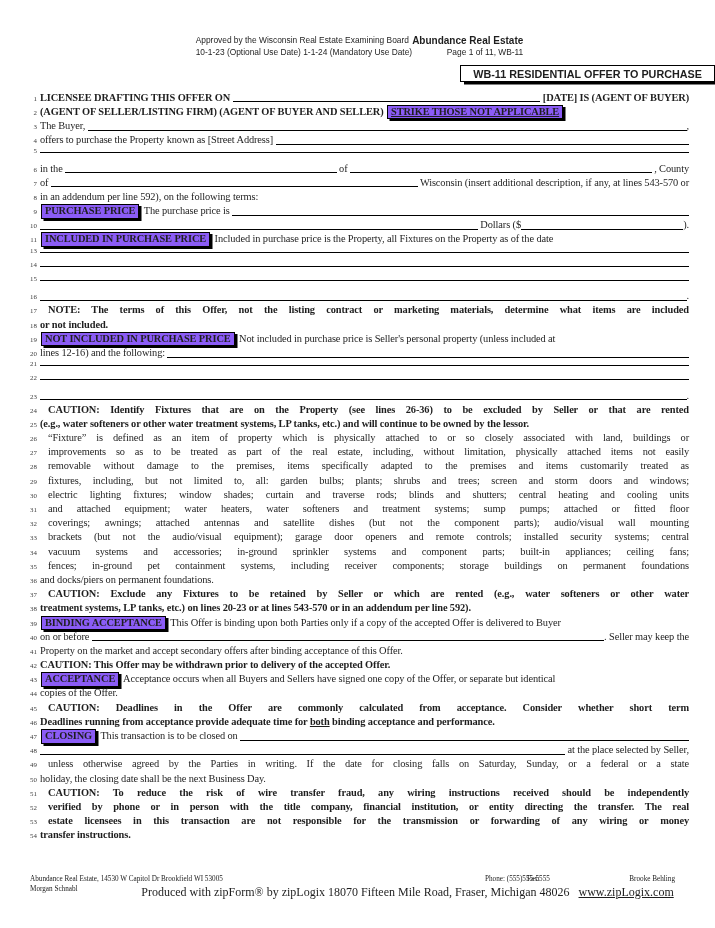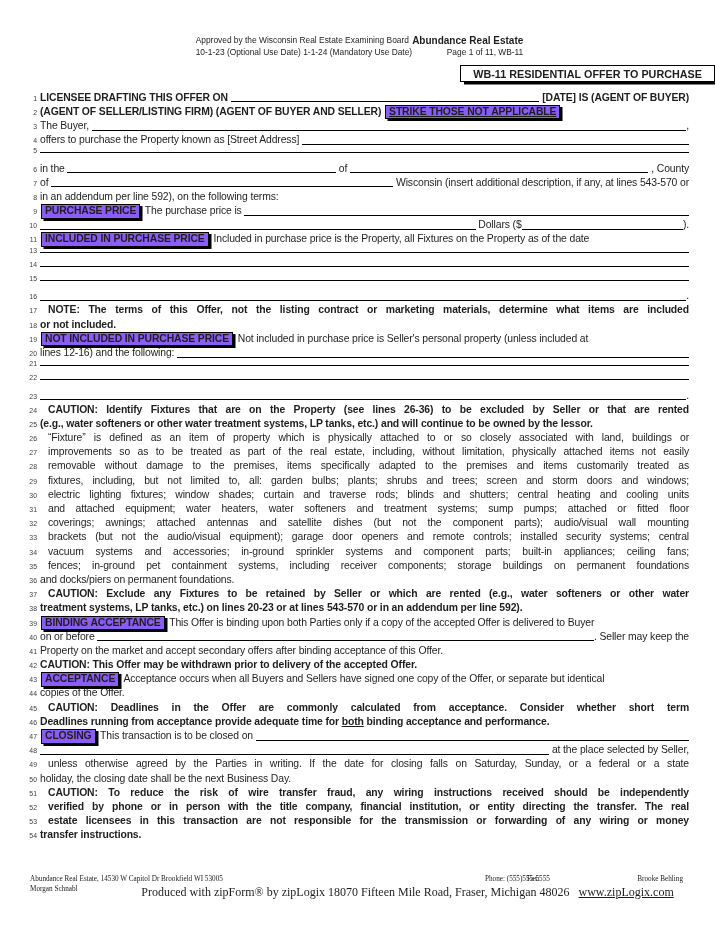--- a/index.html
+++ b/index.html
@@ -8,21 +8,21 @@
   
   .header{display:flex;justify-content:center;padding:35px 26px 0 30px;
           font-size:8.4px;line-height:11.8px;}
   .h-right{text-align:right;}
   .firm{font-weight:700;font-size:10px;}
   .title-wrap{text-align:right;margin-top:5px;height:20px;}
   .title-box{display:inline-block;border:1.6px solid #000;box-shadow:4px 2.5px 0 #000;
              font-weight:700;font-size:10.8px;padding:1.5px 12px;background:#fff;}
   
   .lines{margin-top:7px;padding:0 26px 0 22px;}
-  .line{display:flex;height:14.2px;align-items:baseline;}
+  .line{display:flex;height:14.2px;align-items:baseline;font-family:Liberation Serif, serif;}
   .num{flex:0 0 15px;text-align:right;padding-right:3px;font-size:6.9px;color:#3c3c3c;}
   .lc{flex:1;min-width:0;font-size:10.4px;letter-spacing:-0.12px;line-height:14.2px;}
   .lc.flx{display:flex;align-items:baseline;}
   .flx .seg{flex:0 0 auto;}
   .seg{white-space:pre;}
   .segn{white-space:normal;}
   .b{font-weight:700;}
   .bu{text-decoration:underline;}
   .just{text-align:justify;text-align-last:justify;padding-left:8px;}
   .blank{flex-grow:1;min-width:10px;height:1px;border-bottom:1px solid #000;
@@ -30,21 +30,21 @@
   .bx{font-weight:700;border:1.2px solid #000;box-shadow:2.5px 2px 0 #000;
       padding:0 3px;margin:0 2px 0 1px;white-space:pre;line-height:12.6px;background:#8b5cf6;}
   .bxu{text-decoration:underline;}
   
   .footer{position:absolute;left:30px;right:26px;top:875px;
           font-family:"Liberation Serif",serif;font-size:7.2px;color:#222;}
   .f-row{position:relative;height:9.6px;}
   .f-addr{position:absolute;left:0;}
   .f-phone{position:absolute;left:415px;margin-left:40px;}
   .f-fax{position:absolute;left:497px;}
-  .f-broker{position:absolute;right:6px;font-family:Liberation Serif, serif;}
+  .f-broker{position:absolute;right:14px;font-family:Liberation Serif, serif;}
   .f-agent{position:absolute;left:0;}
   .f-produced{position:absolute;left:50%;transform:translateX(-50%);white-space:nowrap;
               font-family:Liberation Serif, serif;font-size:12px;color:#1e1e1e;margin-left:48px;}
   .url{text-decoration:underline;margin-left:9px;}
 </style>
 </head>
 <body>
 
 <div class="page">
 

